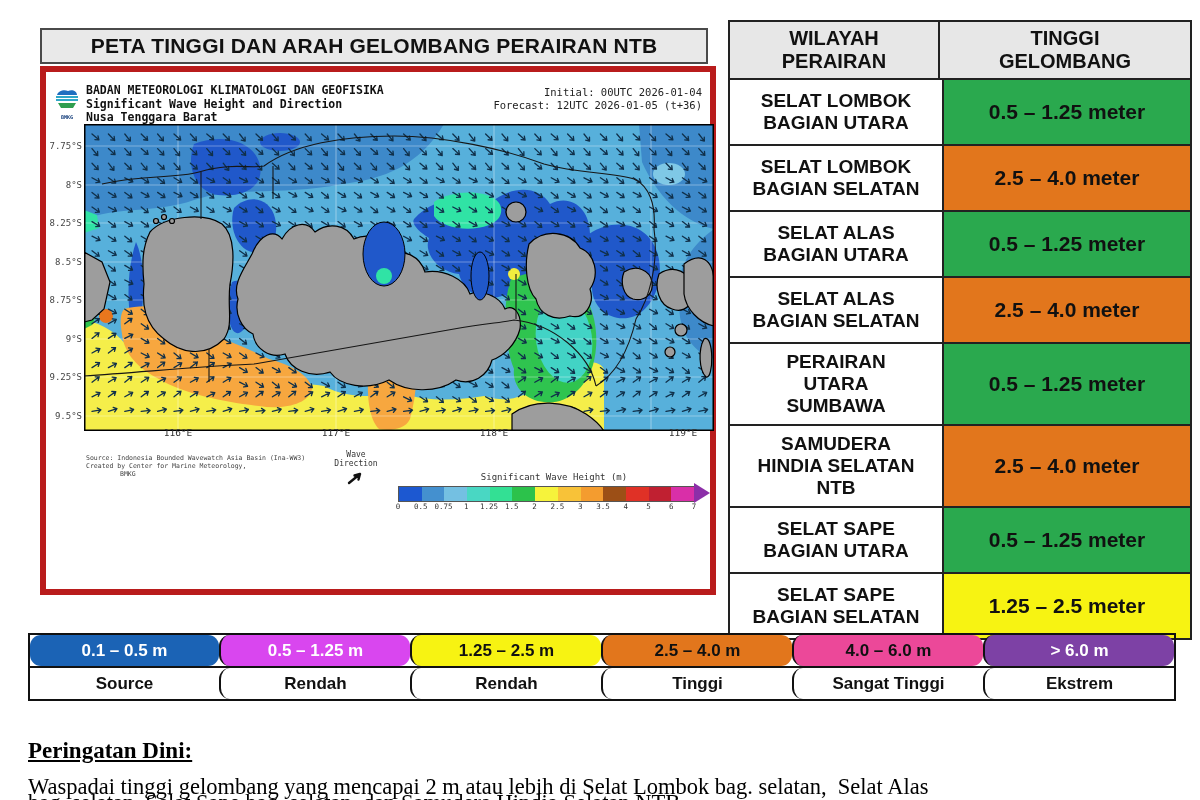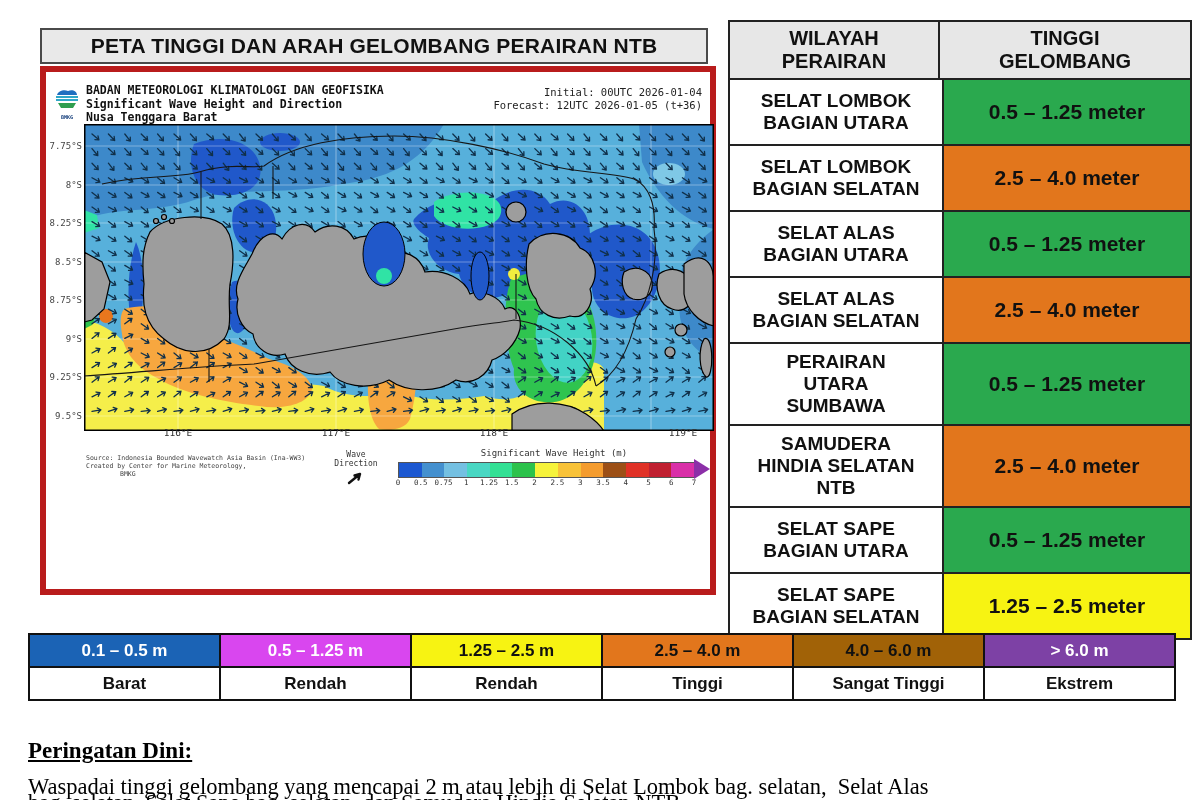--- a/index.html
+++ b/index.html
@@ -29,21 +29,21 @@
     font-family:"DejaVu Sans Mono",monospace;font-size:9.5px;color:#333;}
 
   #source-text{position:absolute;left:40px;top:382px;font-family:"DejaVu Sans Mono",monospace;
     font-size:6.5px;line-height:8px;color:#444;}
   #source-text .src-bmkg{padding-left:34px;}
 
   #wave-dir{position:absolute;left:280px;top:378px;width:60px;text-align:center;
     font-family:"DejaVu Sans Mono",monospace;font-size:8px;line-height:9px;color:#333;}
 
   #colorbar-block{position:absolute;left:352px;top:376px;width:312px;}
-  #colorbar-title{text-align:center;font-family:"DejaVu Sans Mono",monospace;font-size:9px;color:#333;margin-bottom:4px;}
+  #colorbar-title{text-align:center;font-family:"DejaVu Sans Mono",monospace;font-size:9px;color:#333;margin-bottom:4px;margin-top:24px;}
   #colorbar{position:relative;height:14px;display:flex;}
   .cb-seg{height:14px;border-top:1px solid #555;border-bottom:1px solid #555;}
   .cb-seg:first-child{border-left:1px solid #555;}
   #cb-arrow{width:0;height:0;border-top:10px solid transparent;border-bottom:10px solid transparent;
     margin-top:-3px;}
   #colorbar-ticks{position:relative;height:12px;margin-top:2px;}
   .cb-tick{position:absolute;transform:translateX(-50%);font-family:"DejaVu Sans Mono",monospace;
     font-size:7.5px;color:#333;}
 
   
@@ -58,21 +58,21 @@
   .t-head .t-cell{background:#e7e7e7;font-size:20px;line-height:23px;white-space:pre-line;padding:5px 0;}
   .h62 .t-cell{min-height:52px;}
   .h76 .t-cell{min-height:68px;}
 
   
   #legend{position:absolute;left:28px;top:633px;width:1144px;border:2px solid #111;
     display:flex;flex-direction:column;}
   .lg-row{display:flex;height:31px;}
   .lg-row + .lg-row{border-top:2px solid #111;}
   .lg-cell{flex:1;display:flex;align-items:center;justify-content:center;
-    font-weight:bold;font-size:17px;}
+    font-weight:bold;font-size:17px;border-radius:11px;}
   .lg-cell + .lg-cell{border-left:2px solid #111;}
   .lg-label-row .lg-cell{background:#fff;color:#111;}
 
   
   #warning{position:absolute;left:28px;top:722px;width:1160px;
     font-family:"Liberation Serif",serif;color:#000;}
   #warning-heading{font-size:23px;font-weight:bold;text-decoration:underline;margin:16px 0 8px 0;}
   #warning-line{font-size:22.5px;line-height:30px;}
   #warning-line .w-bold{font-weight:normal;}
   #warning-clipped{position:absolute;left:0;top:68px;font-size:22.5px;white-space:nowrap;}
@@ -1067,25 +1067,25 @@
         <div class="t-cell t-height" style="background: rgb(247, 243, 18);">1.25 – 2.5 meter</div>
       </div>
     </div>
 
   <div id="legend">
     <div class="lg-row lg-range-row">
         <div class="lg-cell" style="background: rgb(27, 99, 181); color: rgb(255, 255, 255);">0.1 – 0.5 m</div>
         <div class="lg-cell" style="background: #d946ef; color: rgb(255, 255, 255);">0.5 – 1.25 m</div>
         <div class="lg-cell" style="background: rgb(247, 243, 18); color: rgb(17, 17, 17);">1.25 – 2.5 m</div>
         <div class="lg-cell" style="background: rgb(226, 118, 28); color: rgb(17, 17, 17);">2.5 – 4.0 m</div>
-        <div class="lg-cell" style="background: #a16207; color: rgb(17, 17, 17);">4.0 – 6.0 m</div>
+        <div class="lg-cell" style="background: #ec4899; color: rgb(17, 17, 17);">4.0 – 6.0 m</div>
         <div class="lg-cell" style="background: rgb(125, 65, 165); color: rgb(255, 255, 255);">&gt; 6.0 m</div>
       </div>
     <div class="lg-row lg-label-row">
-        <div class="lg-cell">Barat</div>
+        <div class="lg-cell">Source</div>
         <div class="lg-cell">Rendah</div>
         <div class="lg-cell">Rendah</div>
         <div class="lg-cell">Tinggi</div>
         <div class="lg-cell">Sangat Tinggi</div>
         <div class="lg-cell">Ekstrem</div>
       </div>
   </div>
 
   <div id="warning">
     <div id="warning-heading">Peringatan Dini:</div>

